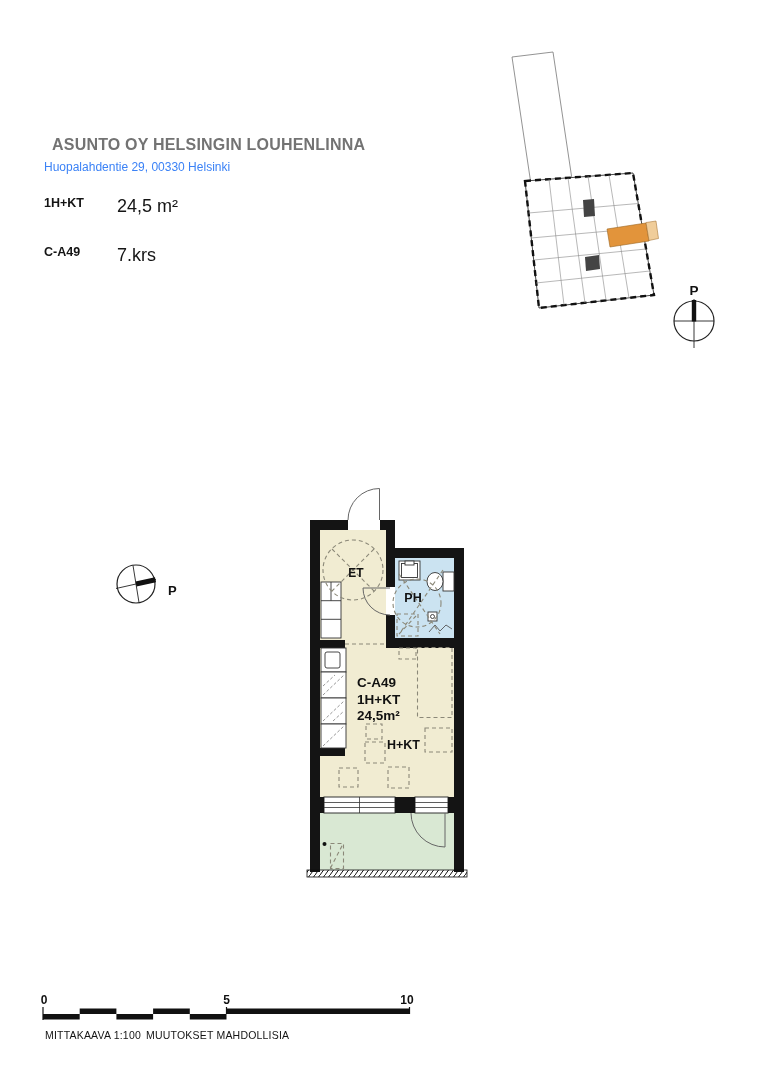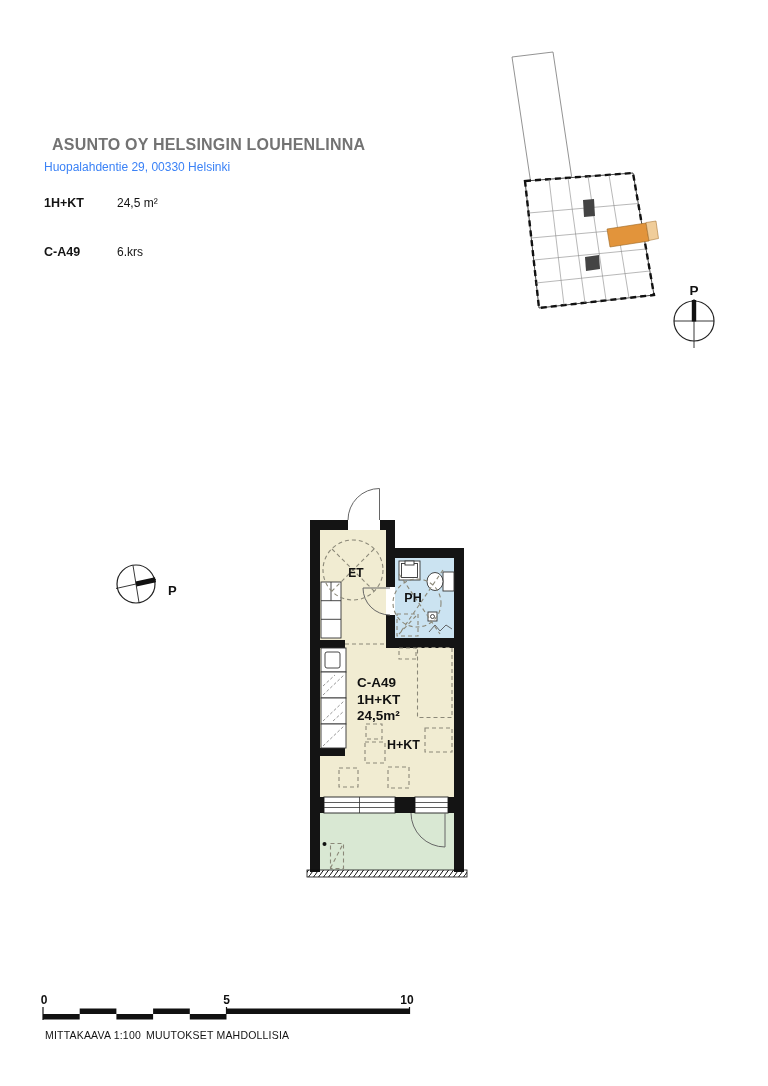--- a/index.html
+++ b/index.html
@@ -2,39 +2,39 @@
 <html><head>
 <meta charset="utf-8">
 <style>
   html,body{margin:0;padding:0;background:#ffffff;}
   .page{position:relative;width:768px;height:1086px;background:#fff;overflow:hidden;
         font-family:"Liberation Sans",sans-serif;color:#141414;}
   .abs{position:absolute;}
   .doc-title{left:52px;top:136px;font-size:16px;font-weight:bold;color:#737373;letter-spacing:.2px;}
   .doc-address{left:44px;top:160px;font-size:12px;color:#3b82f6;}
   .spec-label{left:44px;font-size:12.5px;font-weight:bold;}
-  .spec-value{left:117px;font-size:12px;}
+  .spec-value{left:117px;font-size:18px;}
   .row1{top:196px;} .row2{top:245px;}
   .footer-text{top:1029px;font-size:10.5px;font-weight:normal;letter-spacing:.2px;}
   .f1{left:45px;} .f2{left:146px;text-align:right;}
   svg{display:block;}
   svg text{font-family:"Liberation Sans",sans-serif;fill:#111;}
   .plan-label{font-weight:bold;}
 </style>
 </head>
 <body>
 
 <div class="page">
 
   <div class="abs doc-title">ASUNTO OY HELSINGIN LOUHENLINNA</div>
   <div class="abs doc-address">Huopalahdentie 29, 00330 Helsinki</div>
   <div class="abs spec-label row1">1H+KT</div>
   <div class="abs spec-value row1">24,5 m²</div>
   <div class="abs spec-label row2">C-A49</div>
-  <div class="abs spec-value row2">6.krs</div>
+  <div class="abs spec-value row2">7.krs</div>
 
   <svg class="abs" style="left:495px;top:45px;" width="175" height="275" viewBox="495 45 175 275">
     <polygon points="512,57 553,52 573,186 532,191" fill="#fff" stroke="#777" stroke-width="0.8"></polygon>
     <g>
       <polygon points="525,181 633,173 654,295 539,308" fill="#fff" stroke="#333" stroke-width="0.9"></polygon>
       <polygon points="525,181 633,173 654,295 539,308" fill="none" stroke="#111" stroke-width="2.4" stroke-dasharray="6 4"></polygon>
       <g stroke="#888" stroke-width="0.6">
         <line x1="549" y1="179" x2="564" y2="305"></line>
         <line x1="568" y1="178" x2="585" y2="303"></line>
         <line x1="588" y1="176" x2="606" y2="300"></line>

